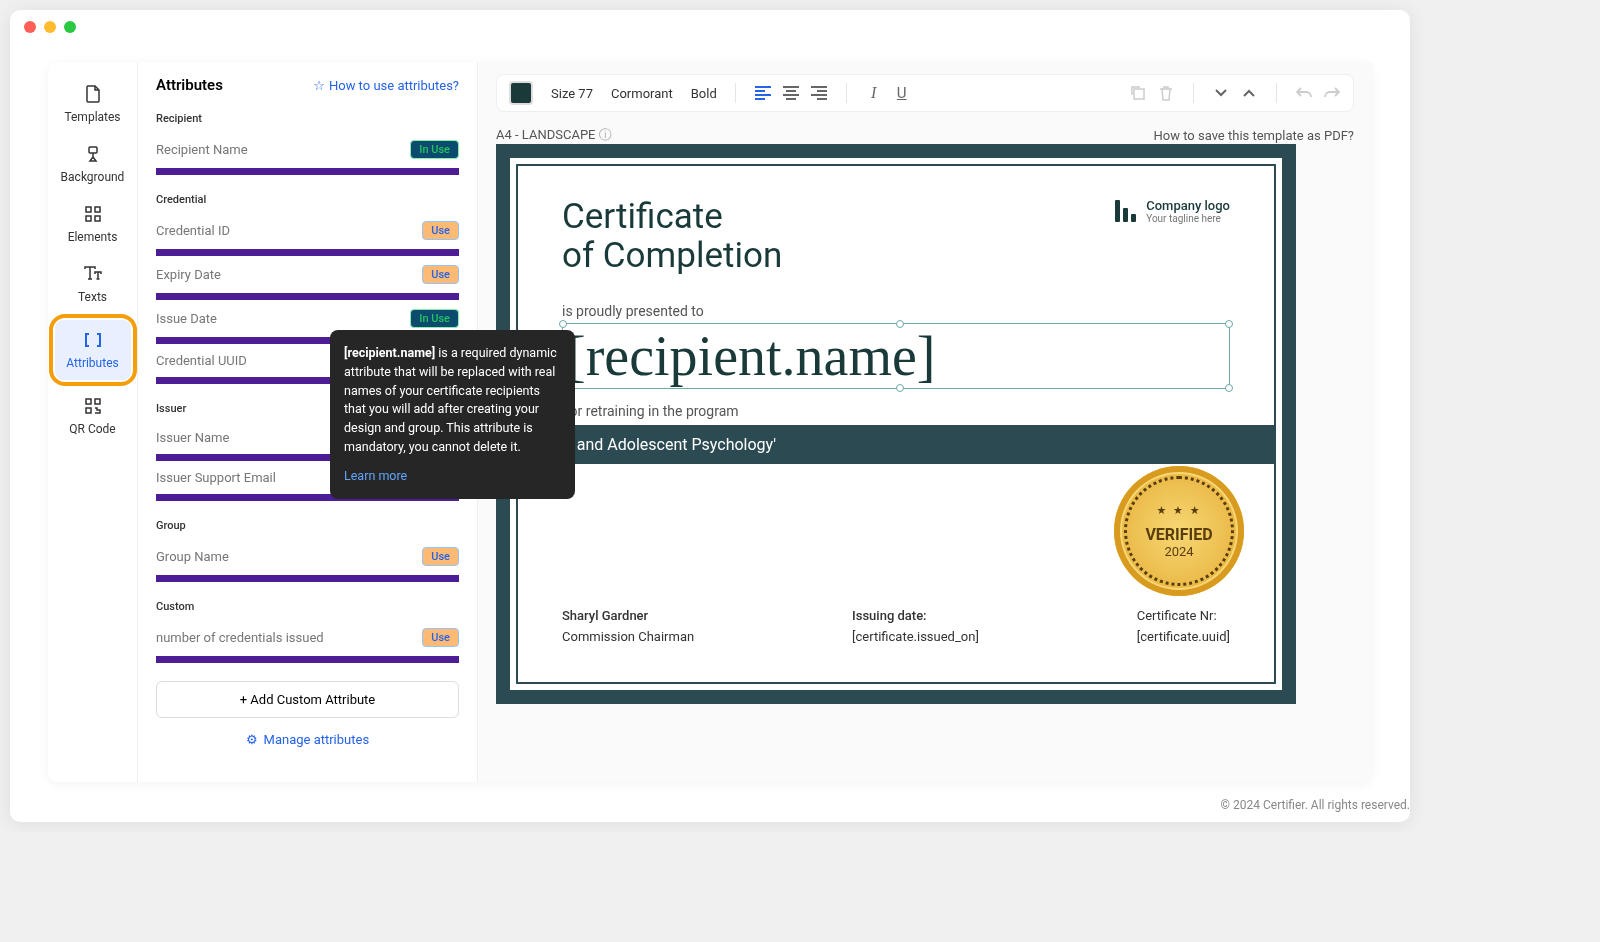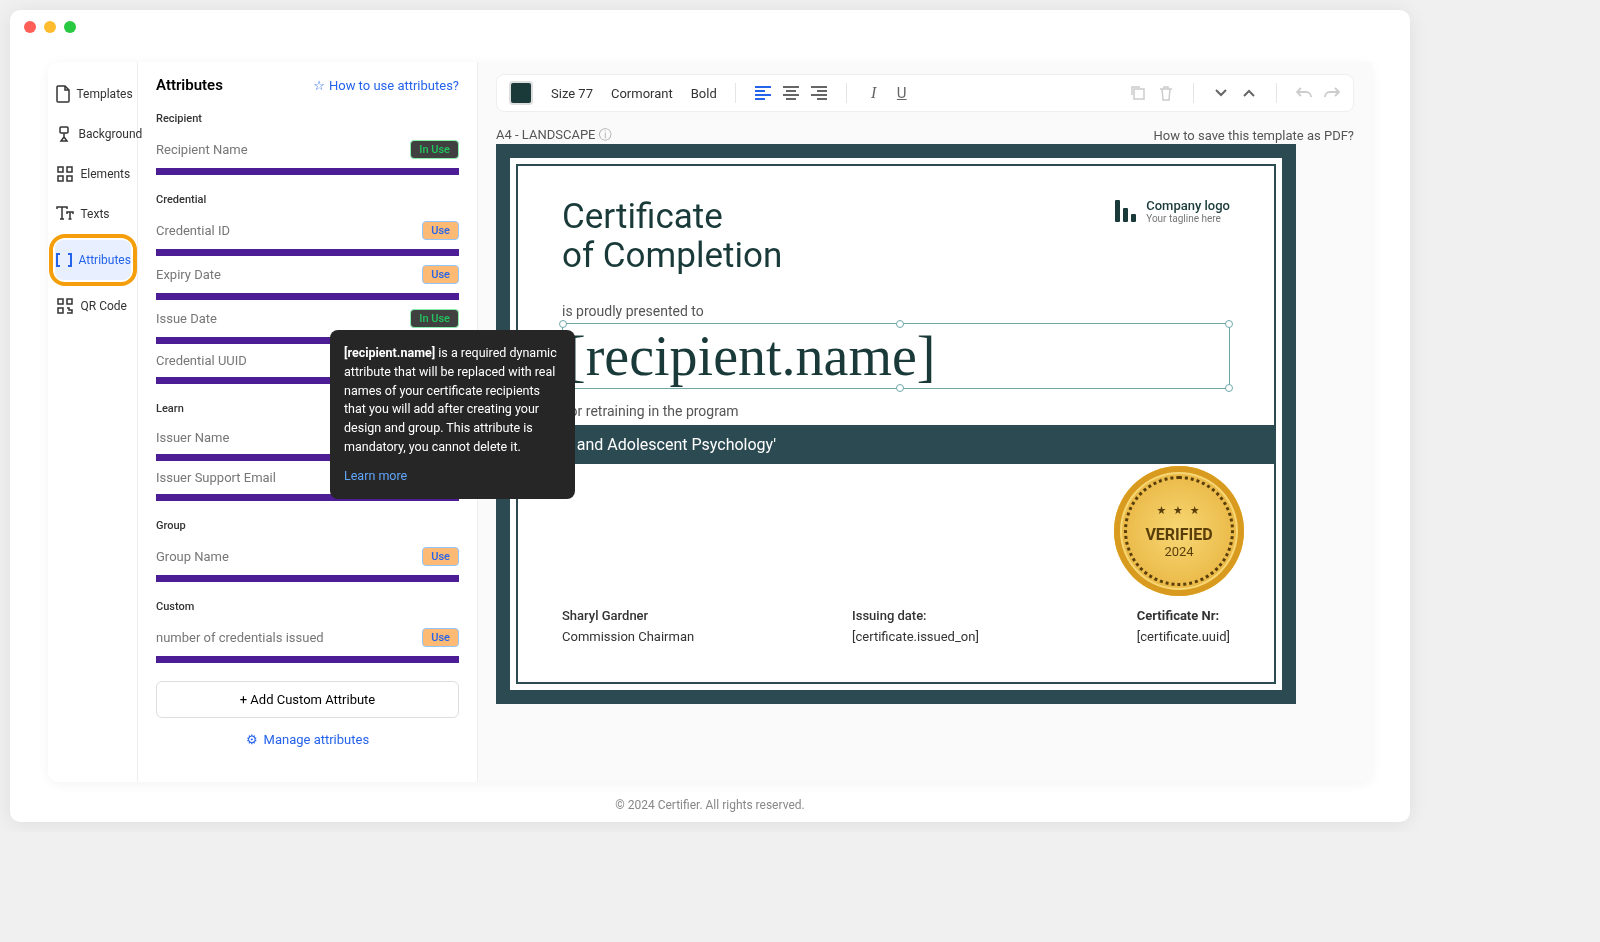--- a/index.html
+++ b/index.html
@@ -3,33 +3,33 @@
 <meta charset="utf-8">
 <style>
 *{box-sizing:border-box;margin:0;padding:0;font-family:-apple-system,BlinkMacSystemFont,"Segoe UI",Roboto,sans-serif}
 body{background:#f0f0f0;padding:10px}
 .window{background:#fff;border-radius:10px;width:1400px;height:812px;position:relative;overflow:hidden;box-shadow:0 2px 20px rgba(0,0,0,0.08)}
 .titlebar{height:34px;display:flex;align-items:center;padding:0 14px;gap:8px}
 .dot{width:12px;height:12px;border-radius:50%}
 .dot.r{background:#ff5f57}.dot.y{background:#febc2e}.dot.g{background:#28c840}
 .main{position:absolute;top:52px;left:38px;right:38px;bottom:40px;display:flex;background:#fff;border-radius:10px;box-shadow:0 2px 12px rgba(0,0,0,0.05)}
 .nav{width:90px;border-right:1px solid #eee;padding-top:12px;display:flex;flex-direction:column;align-items:center}
-.nav-item{width:76px;display:flex;flex-direction:row;align-items:center;padding:10px 0;cursor:pointer;color:#333;font-size:12px;gap:6px;border-radius:8px}
+.nav-item{width:76px;display:flex;flex-direction:column;align-items:center;padding:10px 0;cursor:pointer;color:#333;font-size:12px;gap:6px;border-radius:8px}
 .nav-item.active{color:#2563eb;background:#e8f0ff}
 .nav-item .ico{width:20px;height:20px;display:flex;align-items:center;justify-content:center}
 .nav-highlight{border:4px solid #f59e0b;border-radius:16px;padding:2px}
 .panel{width:340px;border-right:1px solid #eee;padding:14px 18px;overflow-y:auto;position:relative}
 .panel-head{display:flex;justify-content:space-between;align-items:center;margin-bottom:14px}
 .panel-head h3{font-size:15px;font-weight:600}
 .help-link{color:#2563eb;font-size:13px;display:flex;align-items:center;gap:4px;cursor:pointer}
 .sect{font-size:11px;font-weight:500;color:#333;margin:18px 0 6px}
 .sect:first-of-type{margin-top:6px}
 .attr-row{display:flex;justify-content:space-between;align-items:center;padding:9px 0;border-bottom:7px solid #4c1d95;font-size:13px;color:#777}
 .badge{border-radius:4px;padding:2px 8px;font-size:11px;font-weight:500;border:1px solid;cursor:pointer}
-.badge.inuse{color:#22c55e;border-color:#86efac;background:#404040}
+.badge.inuse{color:#22c55e;border-color:#86efac;background:#0c4a6e}
 .badge.use{color:#2563eb;border-color:#93c5fd;background:#fdba74}
 .add-btn{width:100%;border:1px solid #ddd;border-radius:6px;padding:10px;background:#fff;font-size:13px;cursor:pointer;margin-top:18px}
 .manage{color:#2563eb;display:flex;align-items:center;justify-content:center;gap:6px;font-size:13px;margin-top:14px;cursor:pointer}
 .canvas-area{flex:1;padding:12px 18px;background:#fafafa;position:relative;overflow:hidden}
 .toolbar{display:flex;align-items:center;gap:18px;background:#fff;border:1px solid #eee;border-radius:8px;padding:6px 12px;font-size:13px;color:#333;margin-bottom:14px}
 .color-swatch{width:24px;height:24px;border-radius:4px;background:#1a3a3a;border:2px solid #ddd;cursor:pointer}
 .tb-sep{width:1px;height:20px;background:#e5e5e5}
 .tb-ico{width:18px;height:18px;cursor:pointer;color:#666;display:flex;align-items:center;justify-content:center}
 .tb-group{display:flex;gap:10px;align-items:center}
 .tb-spacer{flex:1}
@@ -50,21 +50,21 @@
 .cert-foot div{line-height:1.6}
 .seal{position:absolute;right:30px;top:300px;width:130px;height:130px}
 .seal-outer{width:100%;height:100%;border-radius:50%;background:radial-gradient(circle,#f7d774,#e3a82e);display:flex;flex-direction:column;align-items:center;justify-content:center;box-shadow:inset 0 0 0 6px #d89a1f,inset 0 0 0 8px #f7d774;color:#5a3e0a;position:relative}
 .seal-dots{position:absolute;inset:10px;border-radius:50%;border:3px dotted #5a3e0a}
 .seal-stars{font-size:11px;letter-spacing:2px}
 .seal-txt{font-weight:700;font-size:16px;margin-top:8px}
 .seal-yr{font-size:13px}
 .tooltip{position:absolute;left:320px;top:320px;width:245px;background:#262626;color:#fff;border-radius:8px;padding:14px;font-size:12.5px;line-height:1.5;z-index:50}
 .tooltip::after{content:"";position:absolute;right:-8px;top:74px;border:8px solid transparent;border-left-color:#262626}
 .tooltip a{color:#60a5fa;display:block;margin-top:10px;cursor:pointer}
-.footer{position:absolute;bottom:10px;left:0;right:0;text-align:center;font-size:12px;color:#888}
+.footer{position:absolute;bottom:10px;left:0;right:0;text-align:right;font-size:12px;color:#888}
 svg{display:block}
 </style>
 </head>
 <body>
 
 <div class="window">
   <div class="titlebar">
     <div class="dot r"></div>
     <div class="dot y"></div>
     <div class="dot g"></div>
@@ -159,21 +159,21 @@
         <span class="badge use">Use</span>
       </div>
       <div class="attr-row">
         <span>Issue Date</span>
         <span class="badge inuse">In Use</span>
       </div>
       <div class="attr-row">
         <span>Credential UUID</span>
       </div>
 
-      <div class="sect">Learn</div>
+      <div class="sect">Issuer</div>
       <div class="attr-row">
         <span>Issuer Name</span>
       </div>
       <div class="attr-row">
         <span>Issuer Support Email</span>
       </div>
 
       <div class="sect">Group</div>
       <div class="attr-row">
         <span>Group Name</span>
@@ -305,21 +305,21 @@
           <div class="cert-foot">
             <div>
               <div style="font-weight:500">Sharyl Gardner</div>
               <div>Commission Chairman</div>
             </div>
             <div>
               <div style="font-weight:500">Issuing date:</div>
               <div>[certificate.issued_on]</div>
             </div>
             <div>
-              <div style="font-weight:700">Certificate Nr:</div>
+              <div style="font-weight:400">Certificate Nr:</div>
               <div>[certificate.uuid]</div>
             </div>
           </div>
           <div class="seal">
             <div class="seal-outer">
               <div class="seal-dots"></div>
               <div class="seal-stars">★ ★ ★</div>
               <div class="seal-txt">VERIFIED</div>
               <div class="seal-yr">2024</div>
             </div>

